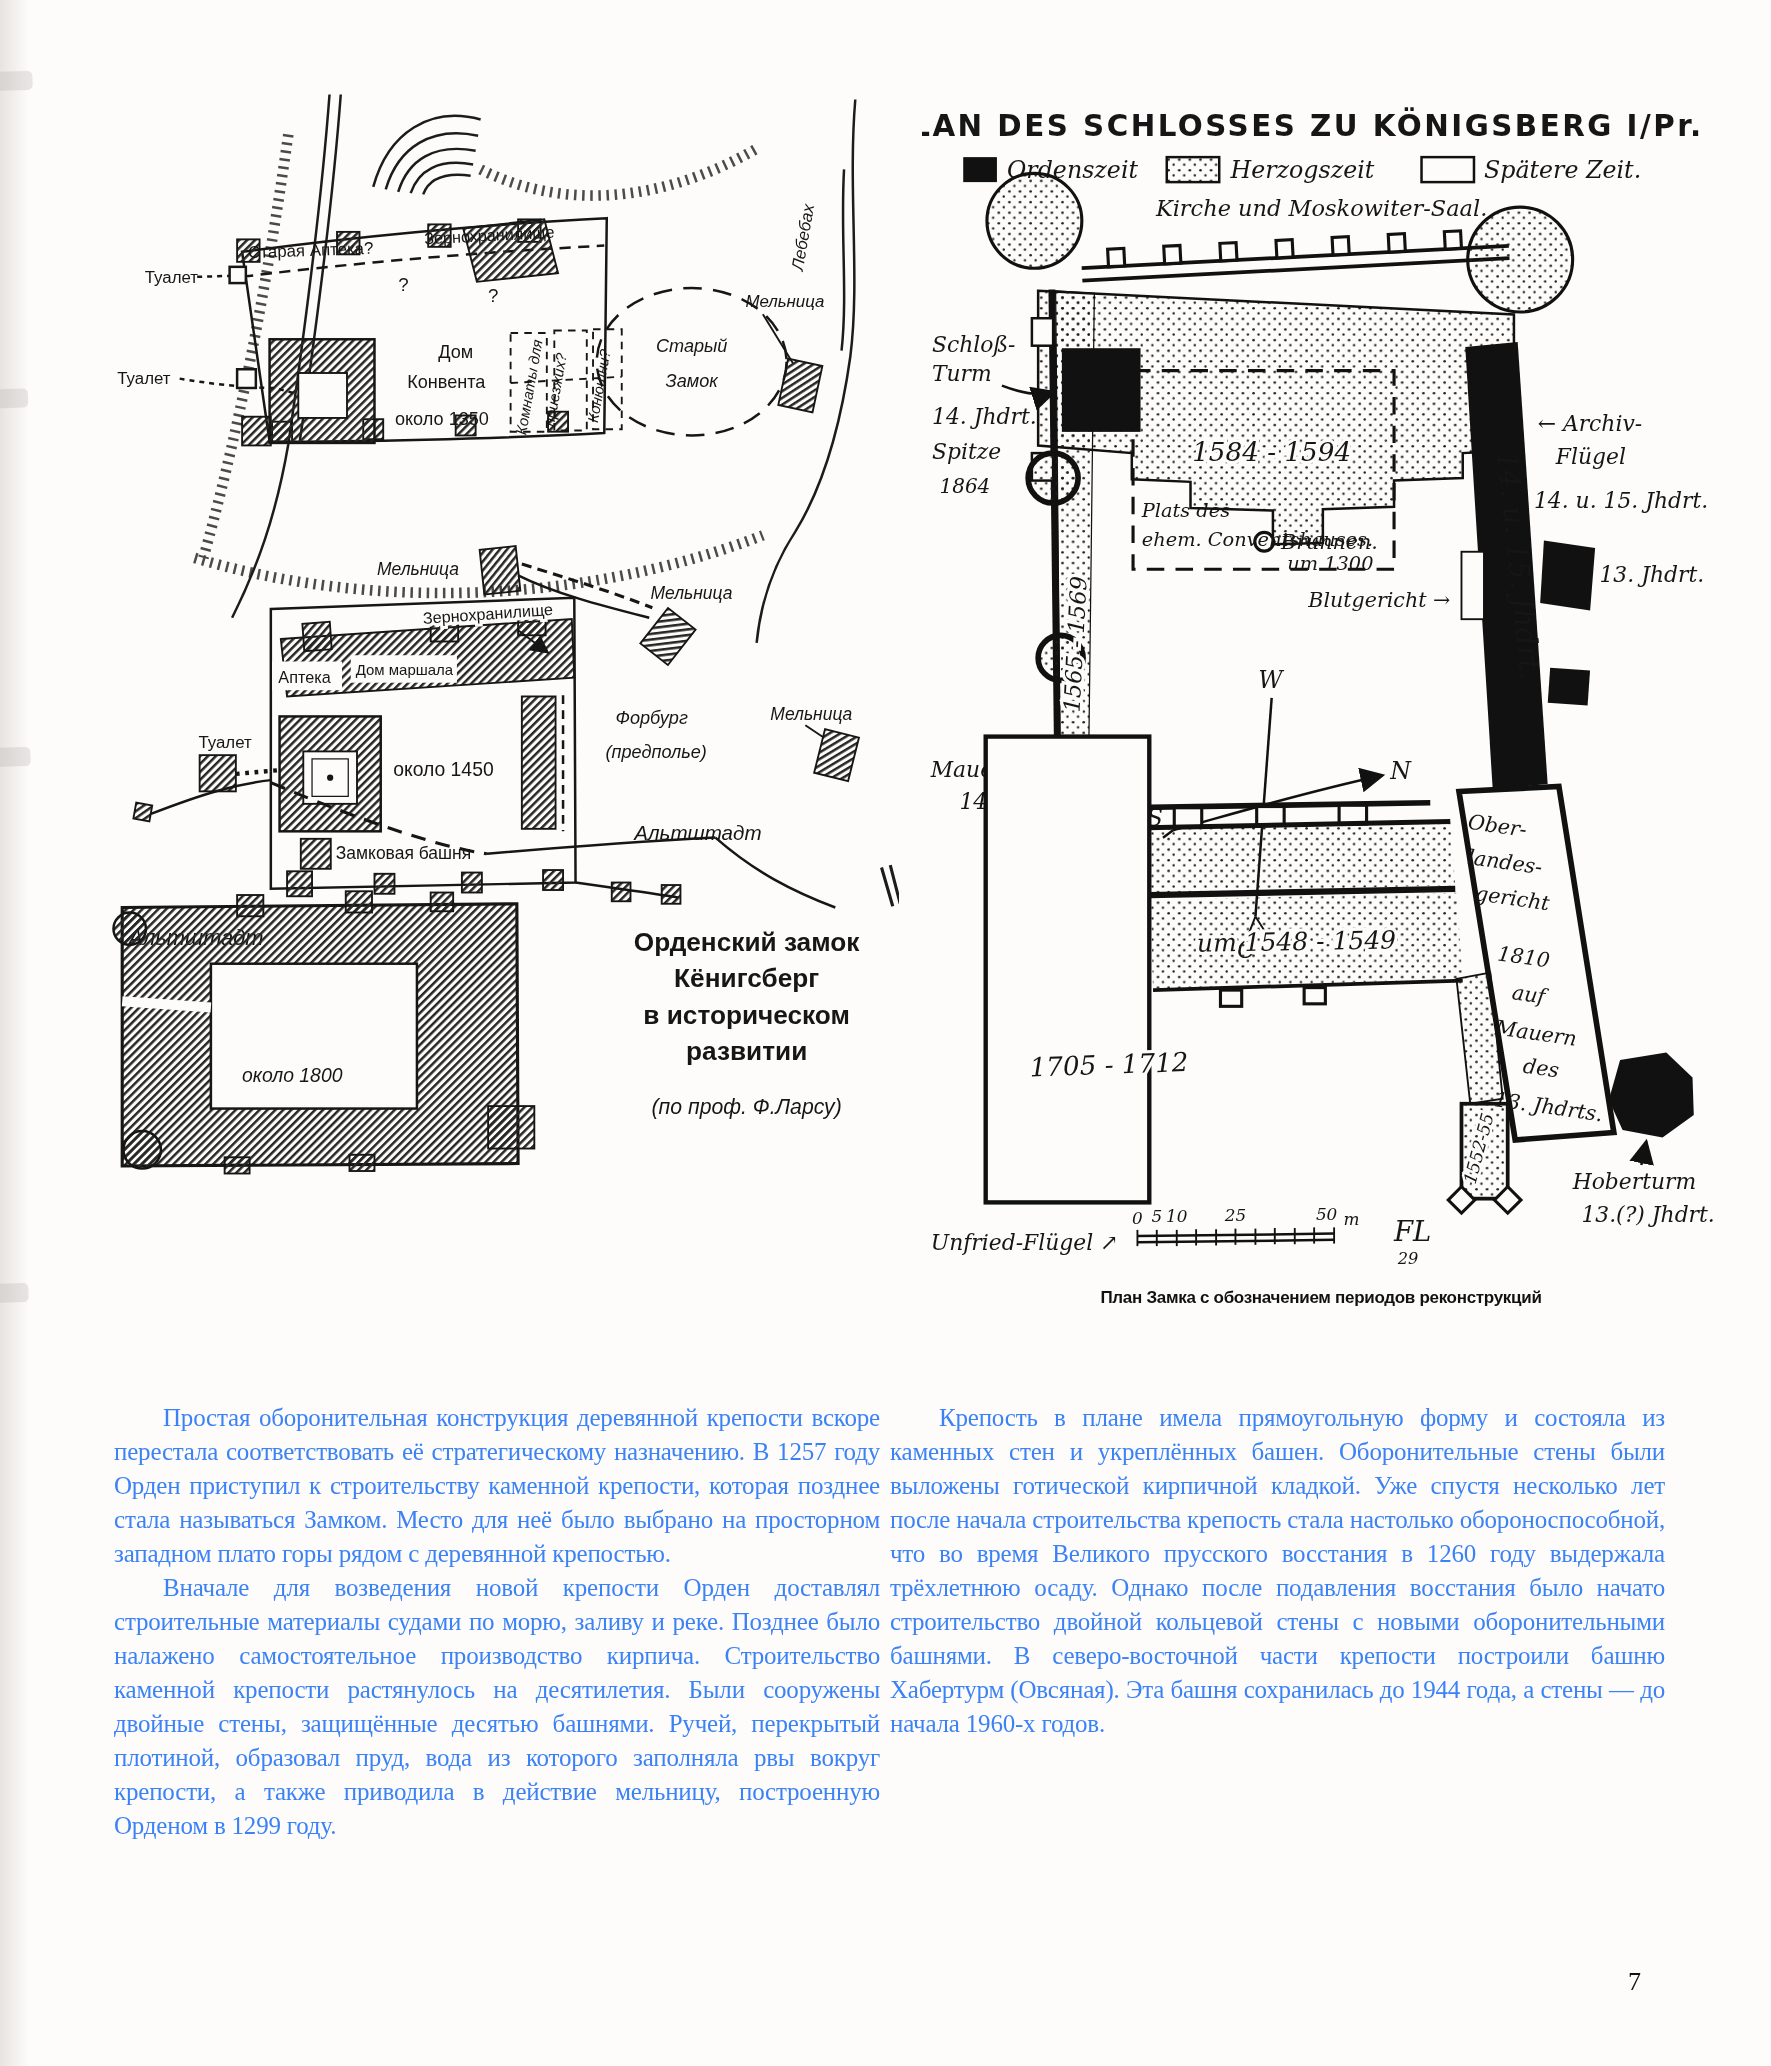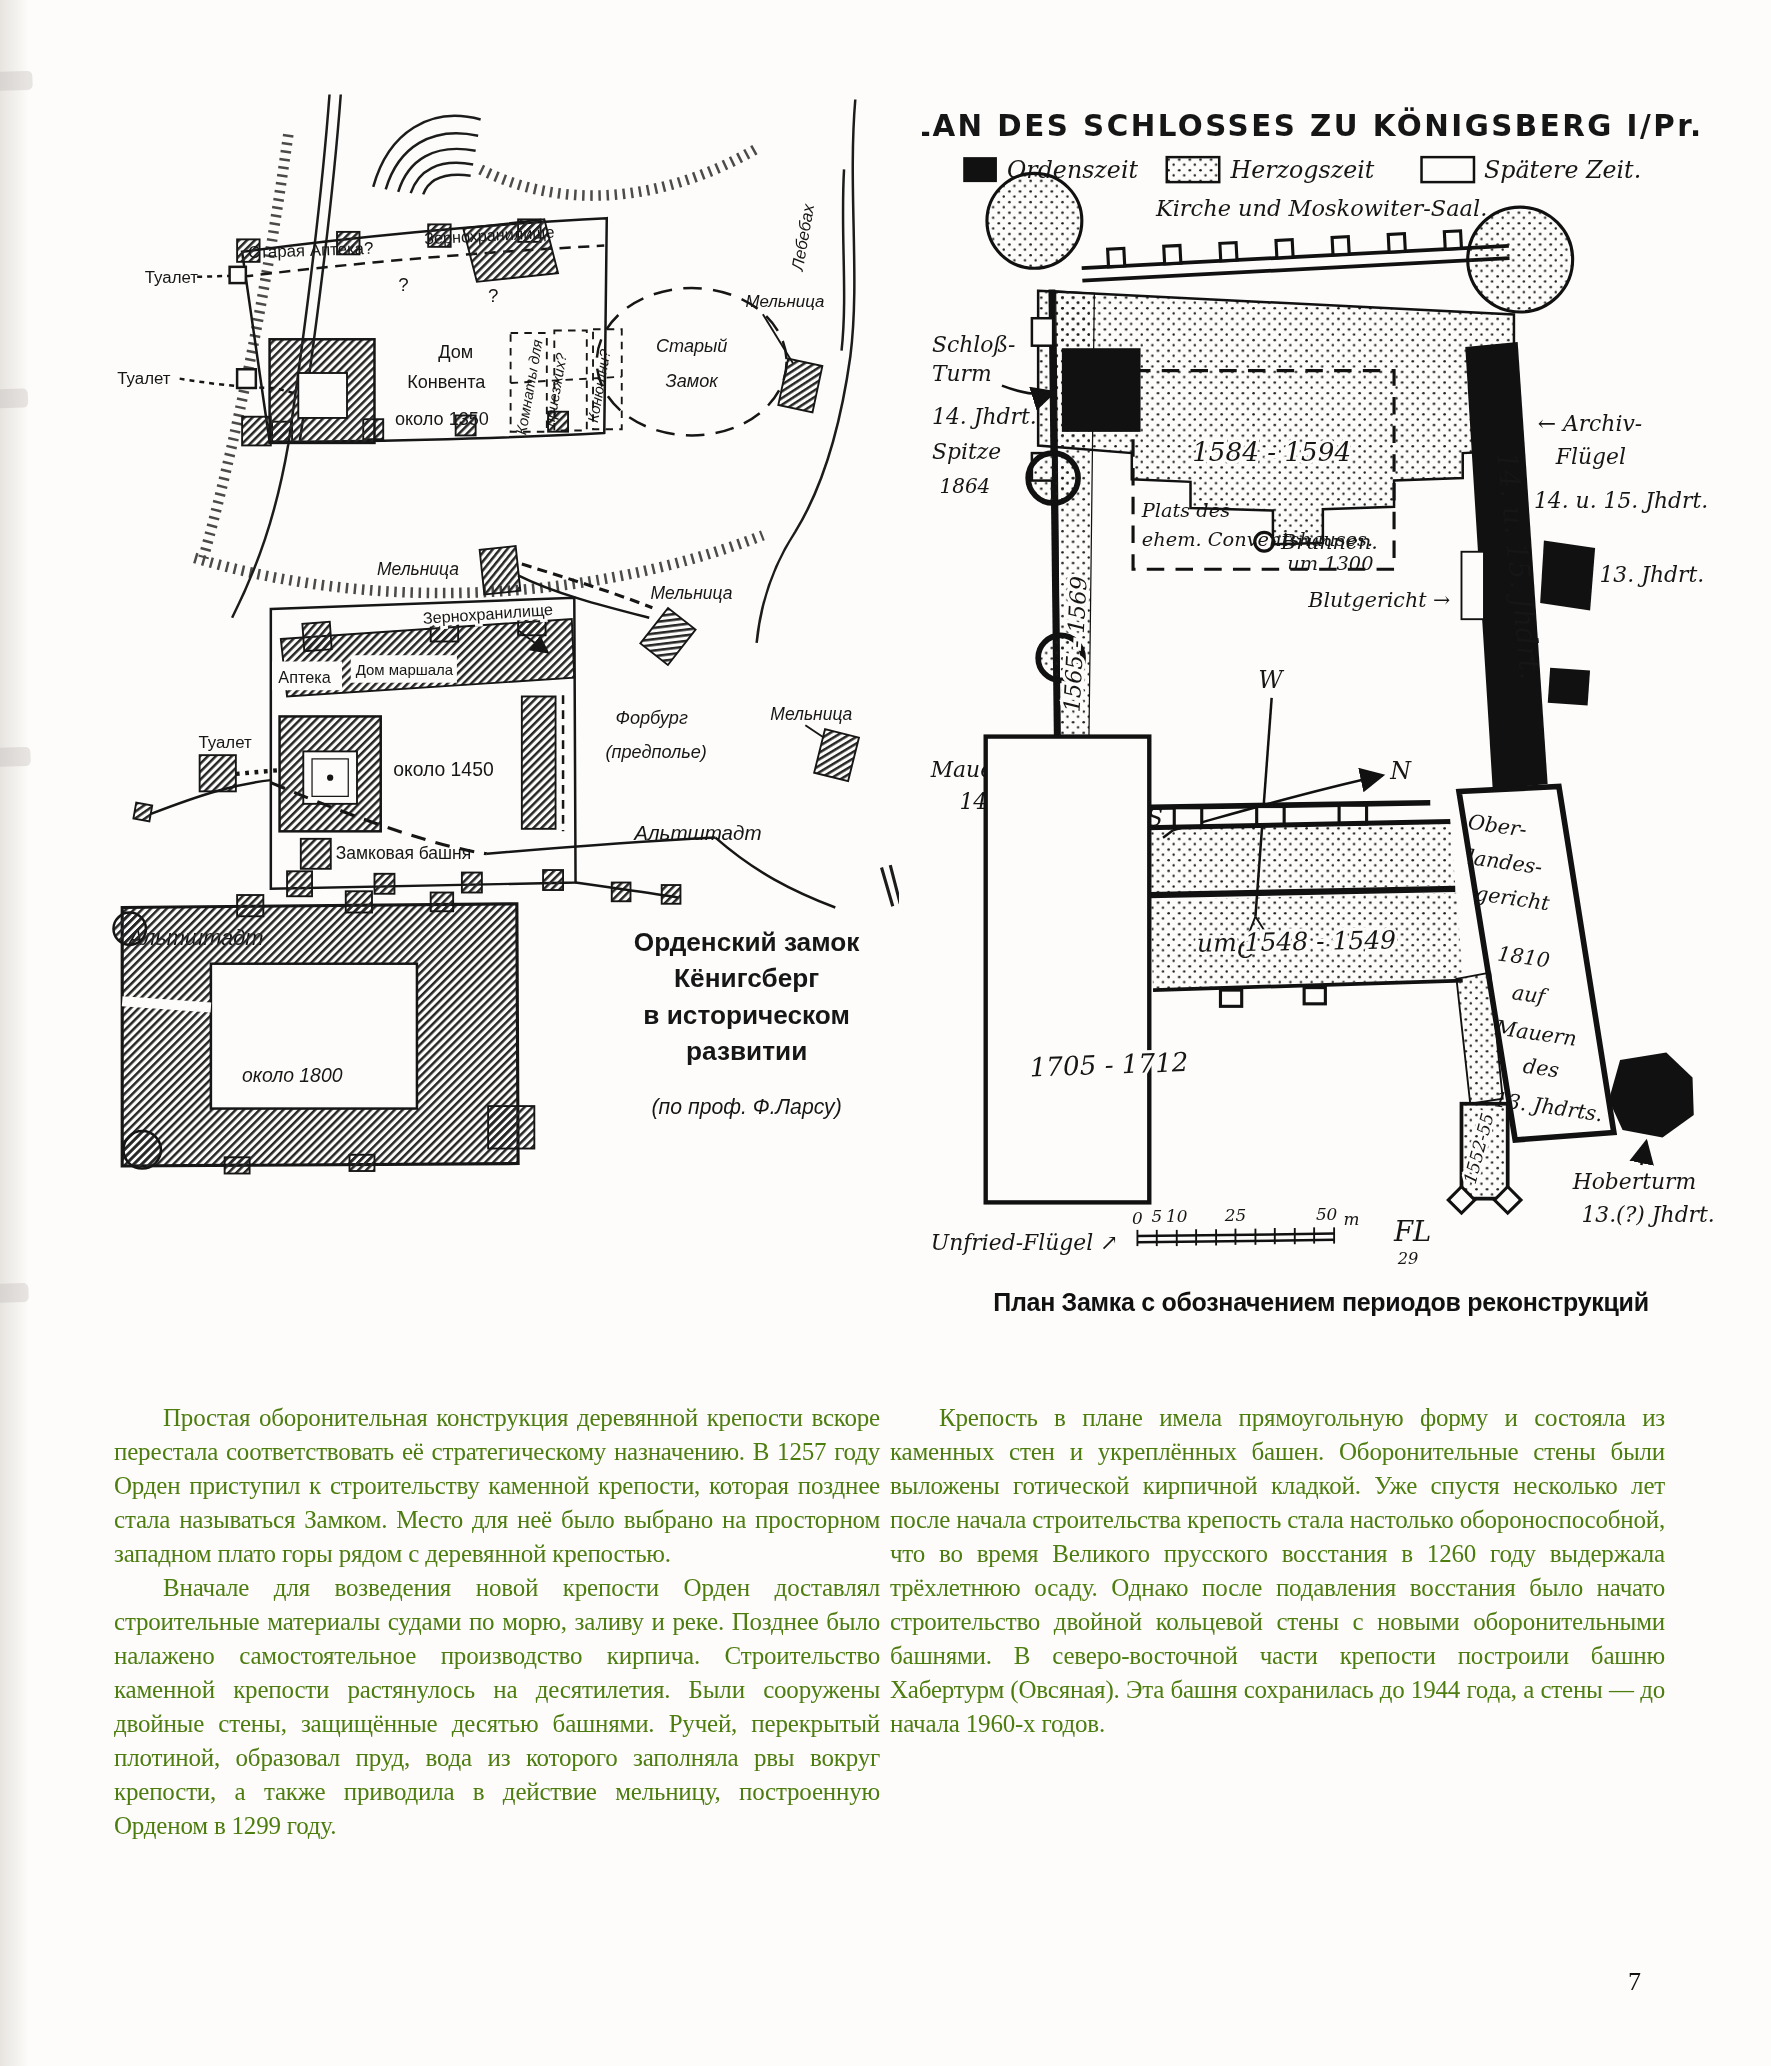--- a/index.html
+++ b/index.html
@@ -20,26 +20,26 @@
   }
   svg text{fill:#161616;}
   .ru{font-family:"Liberation Sans",sans-serif;}
   .rui{font-family:"Liberation Sans",sans-serif;font-style:italic;}
   .rub{font-family:"Liberation Sans",sans-serif;font-weight:bold;}
   .de{font-family:"DejaVu Serif",serif;font-style:italic;}
   .plantitle{font-family:"DejaVu Sans",sans-serif;letter-spacing:4px;font-weight:600;}
   .figcaption{
     position:absolute;left:937px;top:1288px;width:768px;
     font-family:"Liberation Sans",sans-serif;font-weight:bold;
-    font-size:25px;text-align:center;letter-spacing:-0.3px;color:#111;
+    font-size:17px;text-align:center;letter-spacing:-0.3px;color:#111;
   }
   .col{
     position:absolute;top:1401px;
     font-size:25px;line-height:34px;text-align:justify;
-    letter-spacing:-0.2px;color:#4d7c0f;
+    letter-spacing:-0.2px;color:#3b82f6;
   }
   .col p{margin:0;text-indent:49px;}
   #col-left{left:114px;width:766px;}
   #col-right{left:890px;width:775px;}
   .pagenum{
     position:absolute;left:1628px;top:1967px;width:50px;
     font-size:26px;color:#111;
   }
 </style>
 </head>

